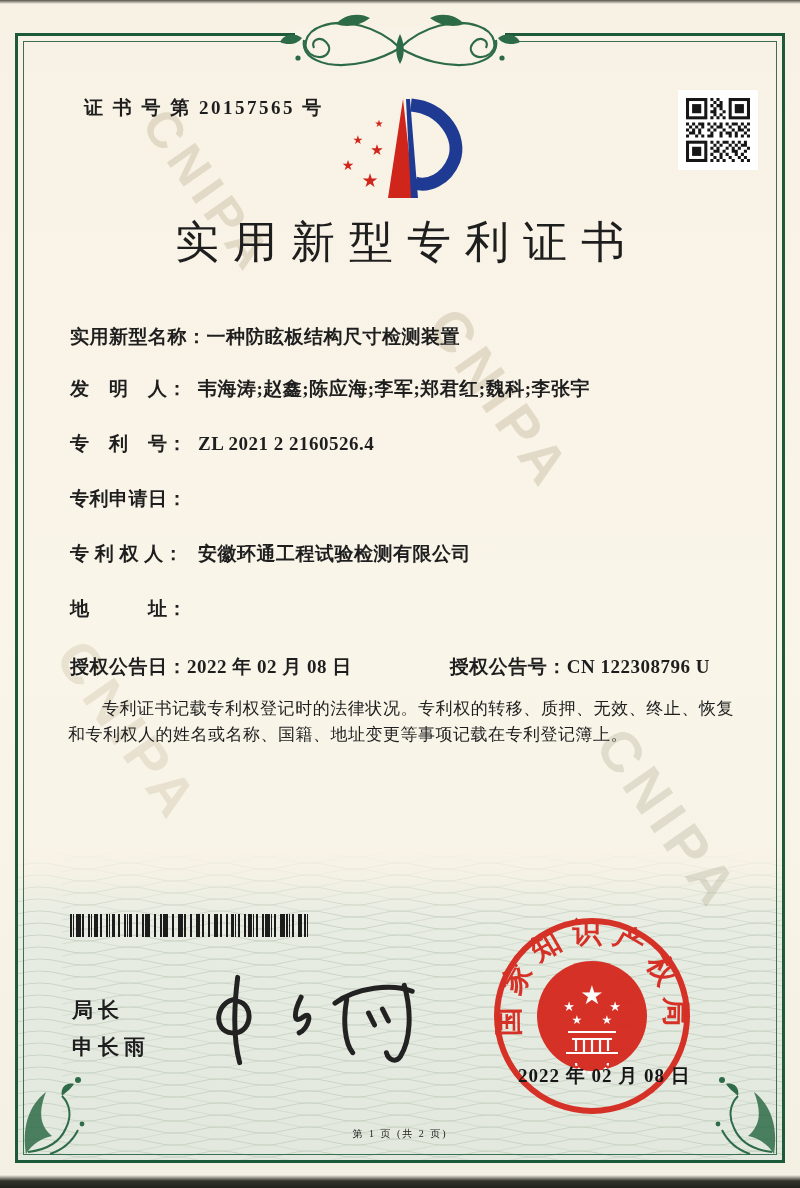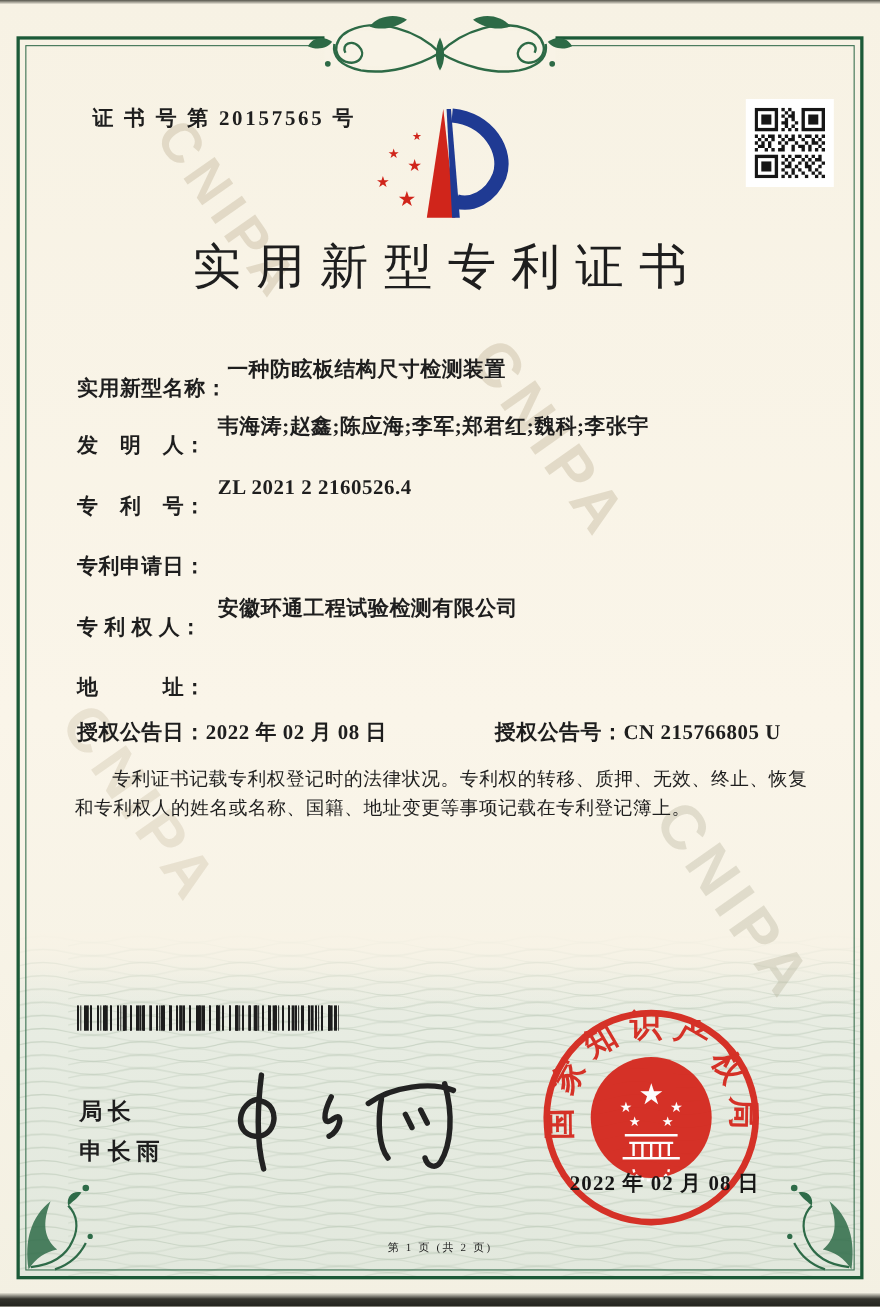--- a/index.html
+++ b/index.html
@@ -39,21 +39,21 @@
   
   .cert-no{position:absolute;left:84px;top:95px;z-index:3;font-size:19px;font-weight:600;letter-spacing:2.5px;}
   .logo{position:absolute;left:330px;top:86px;width:140px;height:118px;z-index:3;}
   .qr{position:absolute;left:678px;top:90px;width:80px;height:80px;background:#fff;z-index:3;
     display:flex;align-items:center;justify-content:center;}
   .title{position:absolute;left:0;width:100%;top:213px;z-index:3;text-align:center;
     font-size:44px;font-weight:400;letter-spacing:14px;text-indent:14px;}
   
   .field{position:absolute;left:70px;width:670px;z-index:3;font-size:19px;font-weight:600;
     letter-spacing:.5px;display:flex;line-height:1.35;}
-  .field .lab{display:inline-block;min-width:128px;white-space:pre;flex:0 0 auto;margin-top:17px;}
+  .field .lab{display:inline-block;min-width:128px;white-space:pre;flex:0 0 auto;}
   .field .val{white-space:pre-wrap;}
   .f1{top:324px}.f2{top:376px}.f3{top:431px}.f4{top:486px}.f5{top:541px}.f6{top:596px}
   .grant-row{position:absolute;left:70px;top:654px;width:670px;z-index:3;font-size:19px;
     font-weight:600;letter-spacing:.5px;display:flex;line-height:1.35;}
   .grant-row .g2{margin-left:98px;}
   
   .paras{position:absolute;left:68px;top:696px;width:666px;z-index:3;font-size:17px;
     letter-spacing:.5px;line-height:26px;text-align:justify;}
   .paras p{margin:0;text-indent:2em;}
   
@@ -198,21 +198,21 @@
     <span class="val">安徽环通工程试验检测有限公司</span>
   </div>
   <div class="field f6">
     <span class="lab">地　　　址：</span>
   </div>
 
   <div class="grant-row">
     <span>授权公告日：</span>
       <span>2022 年 02 月 08 日</span>
     <span class="g2">授权公告号：</span>
-      <span>CN 215766805 U</span>
+      <span>CN 122308796 U</span>
   </div>
 
   <div class="paras">
     <p>专利证书记载专利权登记时的法律状况。专利权的转移、质押、无效、终止、恢复和专利权人的姓名或名称、国籍、地址变更等事项记载在专利登记簿上。</p>
   </div>
 
   <div class="barcode"></div>
 
   <div class="signer-title">局长</div>
   <div class="signer-name">申长雨</div>

